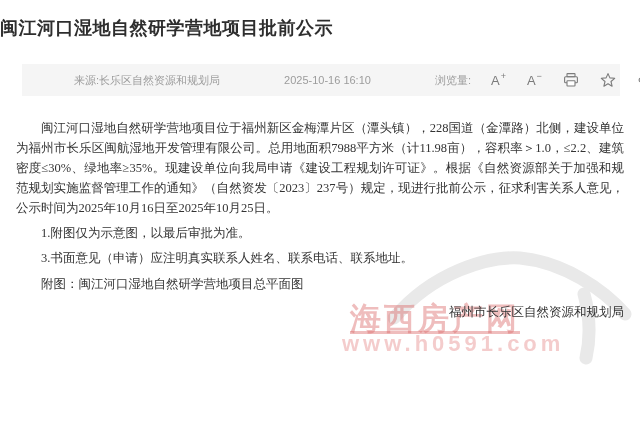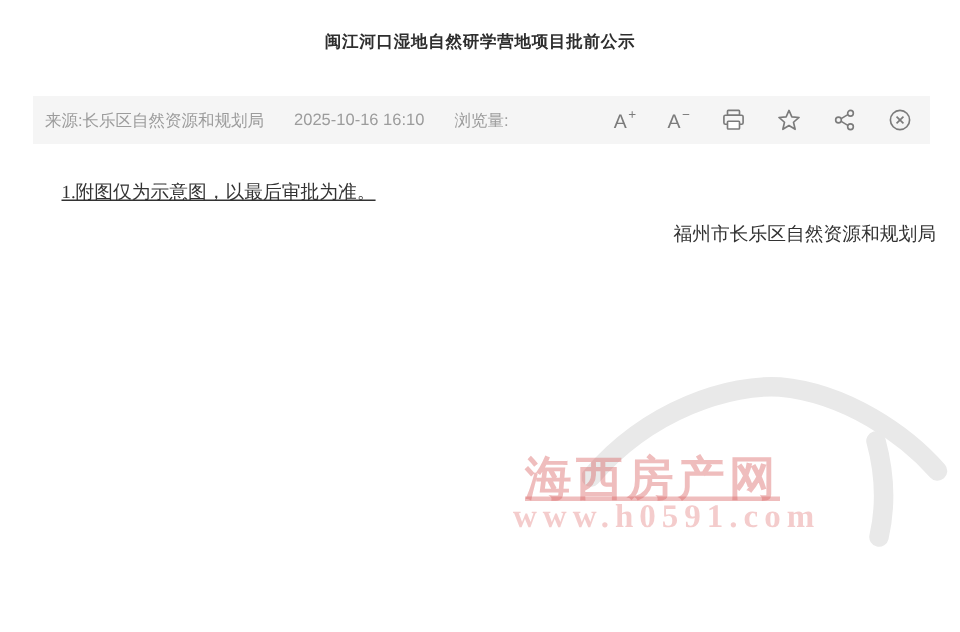--- a/index.html
+++ b/index.html
@@ -1,63 +1,63 @@
 <!DOCTYPE html>
 <html><head>
 <meta charset="utf-8">
 <style>
   html,body{margin:0;padding:0;}
   body{width:640px;height:421px;background:#ffffff;font-family:"Liberation Sans","DejaVu Sans",sans-serif;}
   .page{position:relative;width:640px;height:421px;overflow:hidden;background:#ffffff;}
 
   
-  .title{margin:0;padding-top:16px;height:24px;line-height:24px;text-align:center;
-         font-size:11px;font-weight:700;color:#2e2e2e;letter-spacing:0.5px;}
+  .title{margin:0;padding-top:16px;height:24px;line-height:24px;
+         font-size:18px;font-weight:700;color:#2e2e2e;letter-spacing:0.5px;}
 
   
   .meta-bar{position:relative;z-index:2;margin:24px 20px 0 22px;height:32px;background:#f5f5f5;
             display:flex;align-items:center;padding:0 12px 0 8px;box-sizing:border-box;}
-  .meta-text{font-size:11px;color:#9c9c9c;margin-right:20px;white-space:nowrap;}
+  .meta-text{font-size:11px;color:#9c9c9c;margin-right:20px;white-space:nowrap;margin-left:44px;}
   .toolbar{margin-left:auto;display:flex;align-items:center;gap:21px;}
   .tool{color:#7b7b7b;cursor:pointer;display:flex;align-items:flex-start;line-height:1;background:none;border:none;padding:0;}
   .tool .letter{font-size:13px;color:#7b7b7b;}
   .tool .sign{font-size:9px;margin-top:-2px;margin-left:1px;color:#7b7b7b;}
   .icon{display:block;}
 
   
   .watermark{position:absolute;z-index:0;pointer-events:none;}
   .wm-house{left:388px;top:250px;}
   .wm-brand{left:350px;top:298px;font-size:31px;font-weight:700;letter-spacing:3px;
             color:rgba(217,98,98,0.42);white-space:nowrap;}
   .wm-url{left:342px;top:331px;font-size:22px;font-weight:700;letter-spacing:4px;
           color:rgba(230,142,142,0.45);white-space:nowrap;}
 
   
   .content{position:relative;z-index:1;margin:22px 16px 0 16px;
            font-family:"Liberation Serif","DejaVu Serif",serif;
            font-size:12.5px;color:#333333;line-height:20px;}
   .para{margin:0 0 4px 0;text-indent:2em;text-align:justify;}
   .notes-title{margin:2px 0 0 0;text-indent:2em;}
-  .note{margin:5px 0 0 0;text-indent:2em;white-space:nowrap;text-decoration:underline;}
+  .note{margin:5px 0 0 0;text-indent:2em;white-space:nowrap;}
   .attachment{margin:6px 0 0 0;text-indent:2em;}
   .sign-line{margin:8px 0 0 0;text-align:right;}
 </style>
 </head>
 <body>
 
 <div class="page">
 
   <div class="watermark wm-house">
     <svg class="icon" width="248" height="115" viewBox="0 0 248 115">
       <path d="M6 68 C 45 22, 100 6, 132 8 C 176 12, 216 40, 237 64" fill="none" stroke="#e9e9e9" stroke-width="13" stroke-linecap="round"></path>
       <path d="M196 44 C 202 66, 203 86, 198 108" fill="none" stroke="#e9e9e9" stroke-width="13" stroke-linecap="round"></path>
     </svg>
   </div>
   <div class="watermark wm-brand" style="position:absolute;text-decoration:underline;">海西房产网</div>
-  <div class="watermark wm-url" style="position:absolute;font-family:Liberation Serif, serif;">www.h0591.com</div>
+  <div class="watermark wm-url" style="position:absolute;">www.h0591.com</div>
 
   <h1 class="title">闽江河口湿地自然研学营地项目批前公示</h1>
 
   <div class="meta-bar">
     <span class="meta-text">来源:长乐区自然资源和规划局</span>
     <span class="meta-text">2025-10-16 16:10</span>
     <span class="meta-text">浏览量:</span>
 
     <span class="toolbar">
       <button class="tool">
@@ -93,18 +93,21 @@
         <svg class="icon" width="16" height="16" viewBox="0 0 16 16">
           <circle cx="8" cy="8" r="6.4" fill="none" stroke="#7b7b7b" stroke-width="1.1"></circle>
           <line x1="5.7" y1="5.7" x2="10.3" y2="10.3" stroke="#7b7b7b" stroke-width="1.1"></line>
           <line x1="10.3" y1="5.7" x2="5.7" y2="10.3" stroke="#7b7b7b" stroke-width="1.1"></line>
         </svg>
       </button>
     </span>
   </div>
 
   <div class="content">
+    <p class="para">闽江河口湿地自然研学营地项目位于福州新区金梅潭片区（潭头镇），228国道（金潭路）北侧，建设单位为福州市长乐区闽航湿地开发管理有限公司。总用地面积7988平方米（计11.98亩），容积率＞1.0，≤2.2、建筑密度≤30%、绿地率≥35%。现建设单位向我局申请《建设工程规划许可证》。根据《自然资源部关于加强和规范规划实施监督管理工作的通知》（自然资发〔2023〕237号）规定，现进行批前公示，征求利害关系人意见，公示时间为2025年10月16日至2025年10月25日。</p>
     <p class="note">1.附图仅为示意图，以最后审批为准。</p>
+    <p class="note">3.书面意见（申请）应注明真实联系人姓名、联系电话、联系地址。</p>
+    <p class="attachment">附图：闽江河口湿地自然研学营地项目总平面图</p>
     <p class="sign-line">福州市长乐区自然资源和规划局</p>
 
   </div>
 
 </div>
 
 </body></html>

